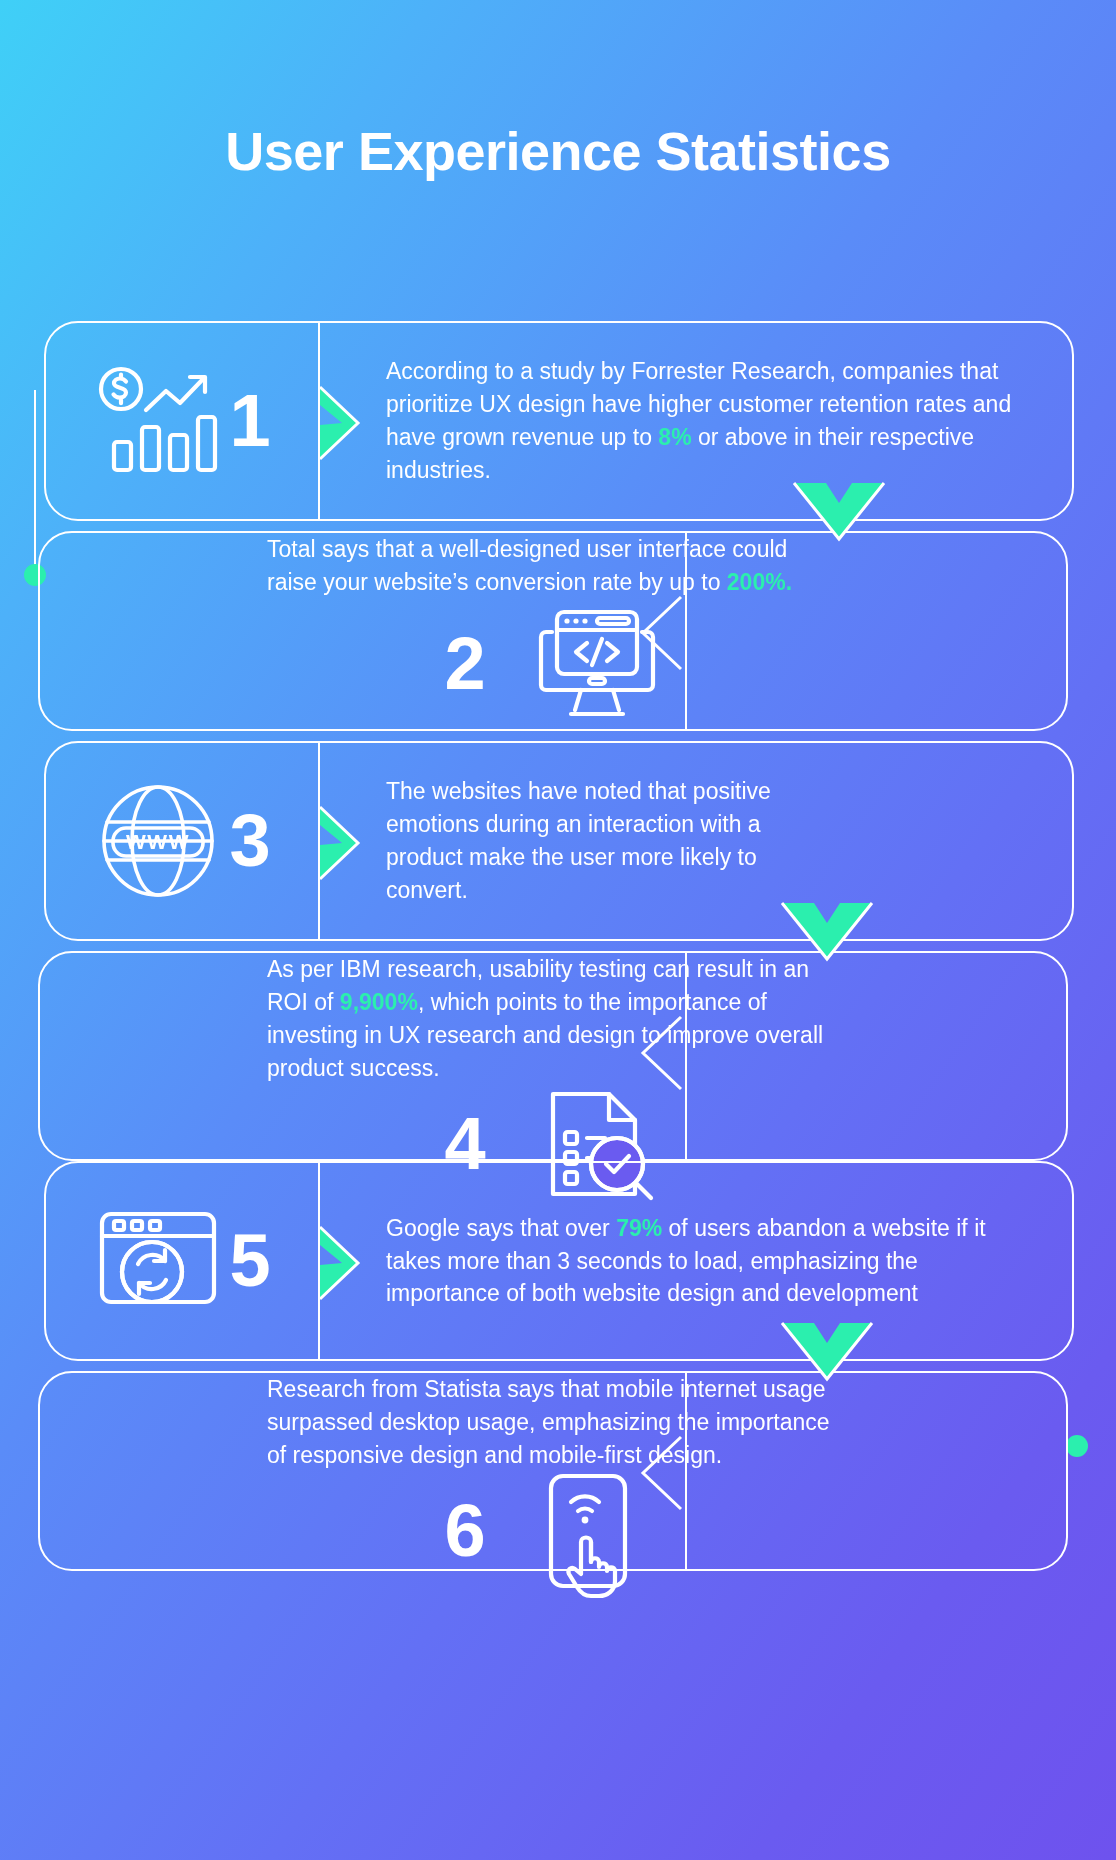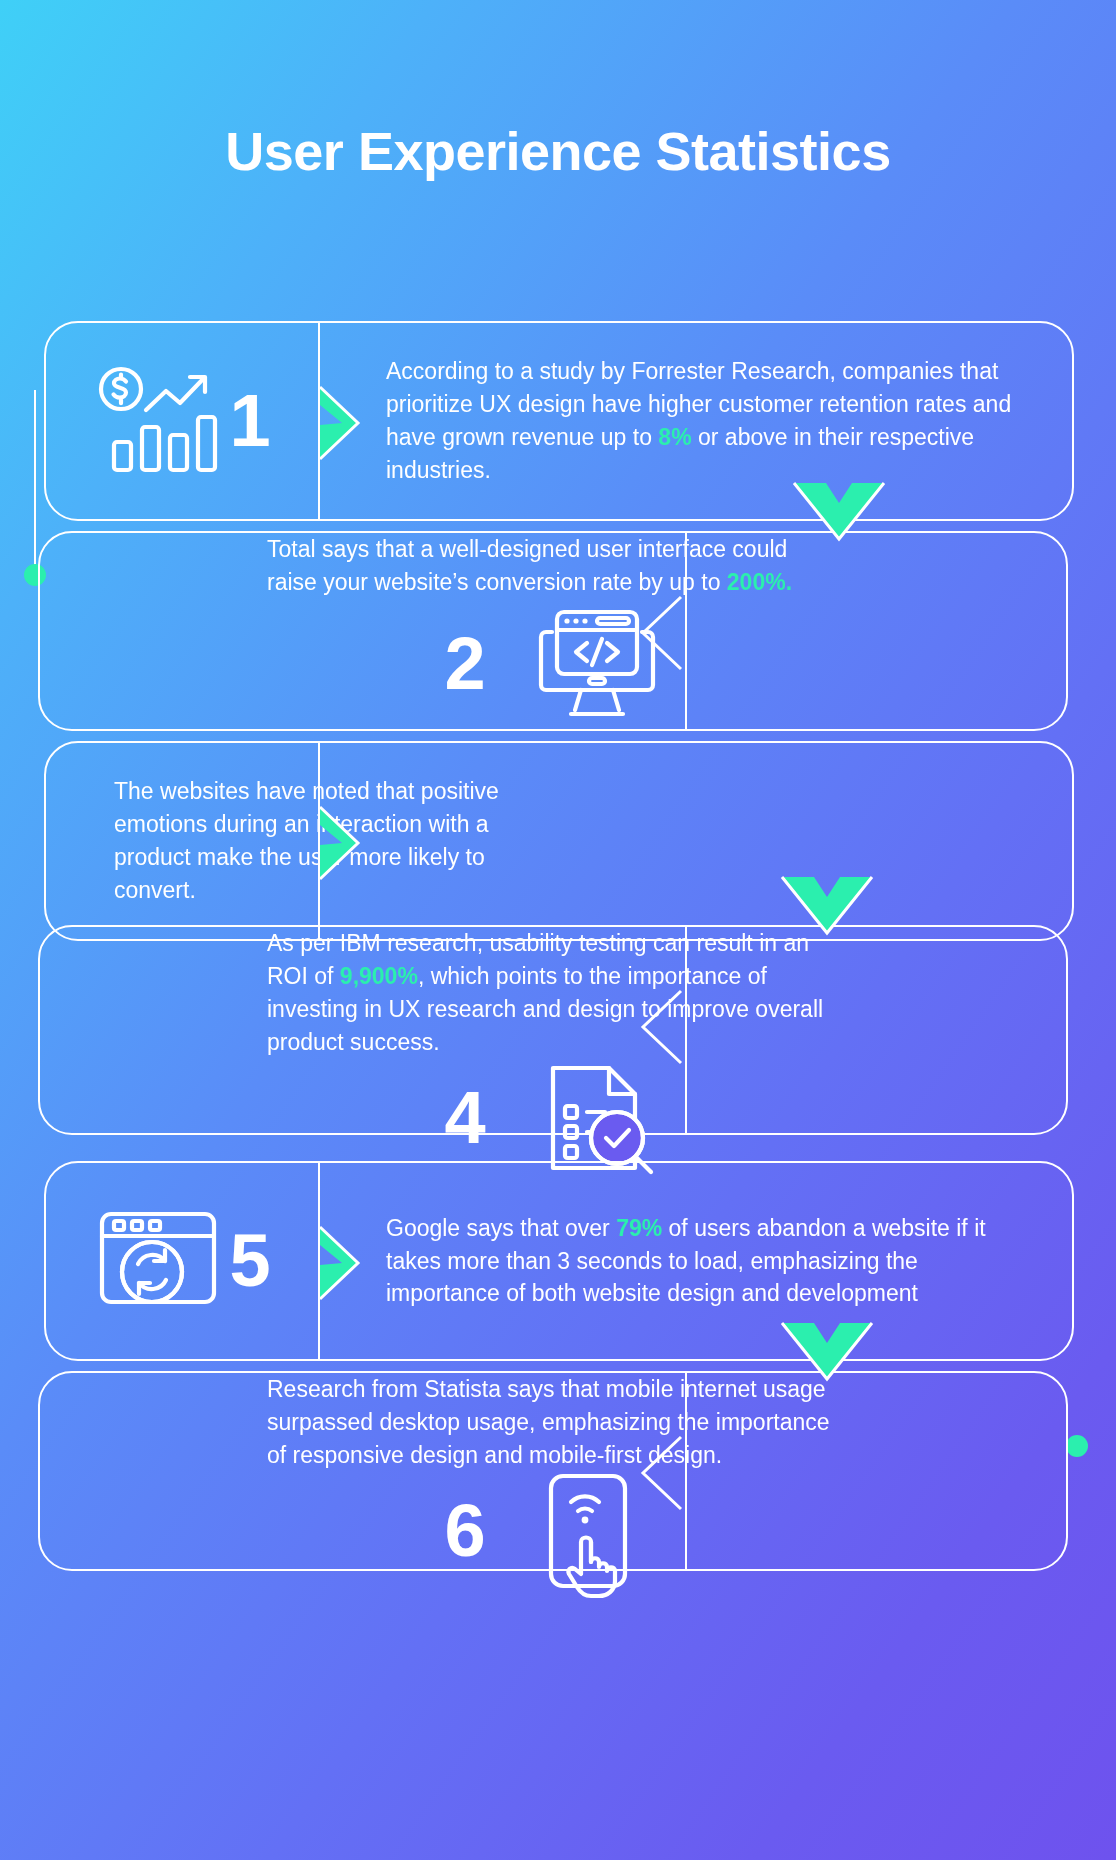--- a/index.html
+++ b/index.html
@@ -121,33 +121,45 @@
       </div>
       <div class="chev-down" style="left:752px; top:-52px;">
         <svg width="94" height="62" viewBox="0 0 94 62">
             <path d="M2 2 L47 58 L92 2 L60 2 L47 22 L34 2 Z" fill="#2BEFAE"></path>
             <path d="M2 2 L47 58 L92 2" fill="none" stroke="#fff" stroke-width="3"></path>
           </svg>
       </div>
     </div>
 
     <div class="card left-icon" style="left:0px; top:559px; width:1030px; height:200px;">
+      <div class="icon-pane">
+        <div class="icon-box">
+          <svg width="118" height="118" viewBox="0 0 118 118" fill="none" stroke="#fff" stroke-width="3.6" stroke-linecap="round" stroke-linejoin="round">
+            <circle cx="59" cy="59" r="54"></circle>
+            <ellipse cx="59" cy="59" rx="26" ry="54"></ellipse>
+            <path d="M8 40h102M8 78h102M5 59h108"></path>
+            <rect x="14" y="46" width="90" height="28" rx="13" fill="none"></rect>
+            <text x="59" y="67" font-family="Liberation Sans, sans-serif" font-size="21" font-weight="bold" fill="#fff" stroke="none" text-anchor="middle" letter-spacing="1.5">WWW</text>
+          </svg>
+        </div>
+        <div class="num">3</div>
+      </div>
       <div class="divider" style="left:272px;"></div>
       <div class="chev-right" style="left:272px; top:62px;">
         <svg width="64" height="76" viewBox="0 0 64 76">
             <path d="M2 2 L40 38 L2 74 L2 40 L24 38 L2 20 Z" fill="#2BEFAE"></path>
             <path d="M2 2 L40 38 L2 74" fill="none" stroke="#fff" stroke-width="3"></path>
           </svg>
       </div>
       <div class="txt-pane" style="padding-left:68px; max-width:500px;">
         <p class="txt"><span>The websites have noted that positive emotions during an interaction with a product make the user more likely to convert.</span></p>
       </div>
     </div>
 
-    <div class="card right-icon" style="left:-6px; top:743px; width:1030px; height:210px;">
+    <div class="card right-icon" style="left:-6px; top:769px; width:1030px; height:210px;">
       <div class="txt-pane" style="padding:0 34px; max-width:640px;">
         <p class="txt"><span>As per IBM research, usability testing can result in an ROI of </span><span class="hl">9,900%</span><span>, which points to the importance of investing in UX research and design to improve overall product success.</span></p>
       </div>
       <div class="divider" style="left:645px;"></div>
       <div class="chev-right" style="left:597px; top:62px;">
         <svg width="64" height="76" viewBox="0 0 64 76">
             <path d="M44 2 L6 38 L44 74" fill="none" stroke="#fff" stroke-width="3"></path>
           </svg>
       </div>
       <div class="icon-pane" style="flex:1 1 auto;">

